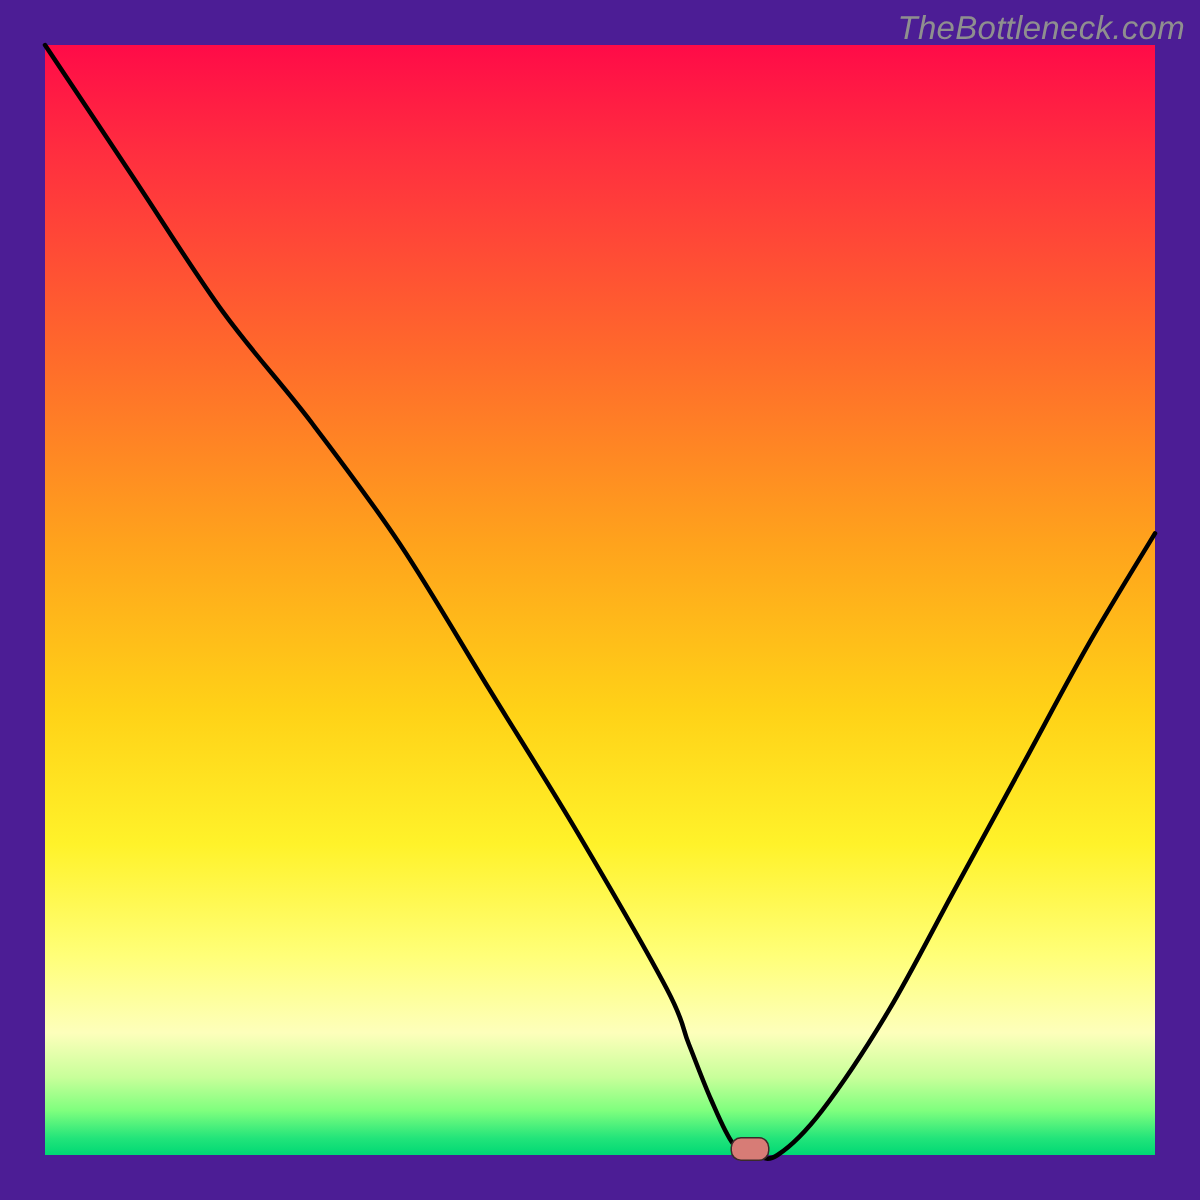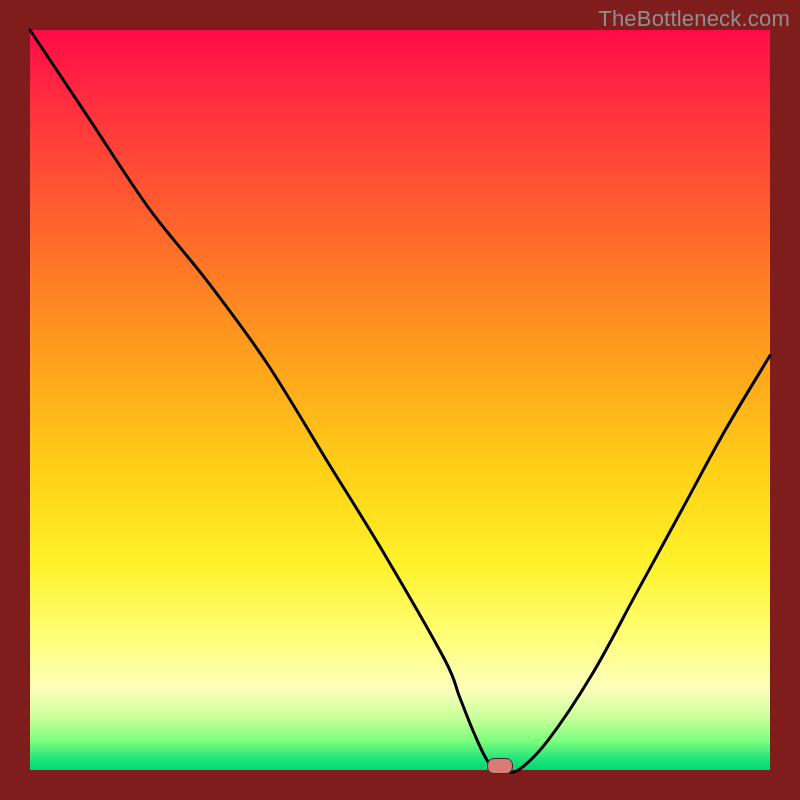--- a/index.html
+++ b/index.html
@@ -8,21 +8,22 @@
     width: 800px;
     height: 800px;
     background: #000;
     overflow: hidden;
     font-family: Arial, Helvetica, sans-serif;
   }
   .frame {
     position: relative;
     width: 800px;
     height: 800px;
-    background: #7f1d1d;
+    background: #4c1d95;
+    font-style: italic;
   }
   .plot-area {
     position: absolute;
     left: 30px;
     top: 30px;
     width: 740px;
     height: 740px;
     
     background: linear-gradient(
       to bottom,

